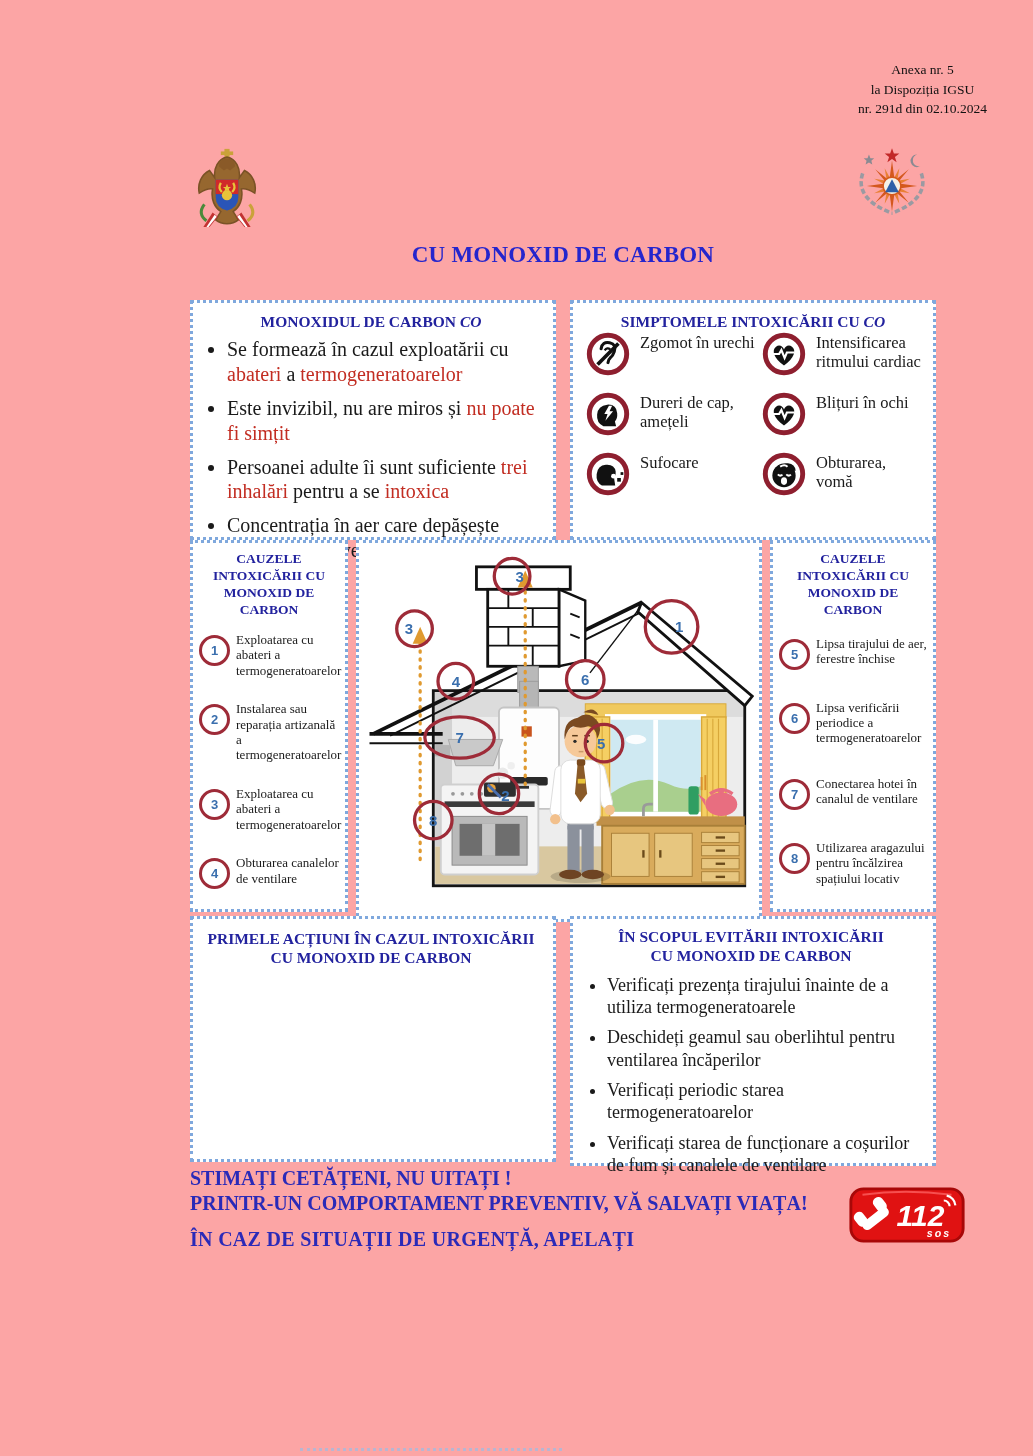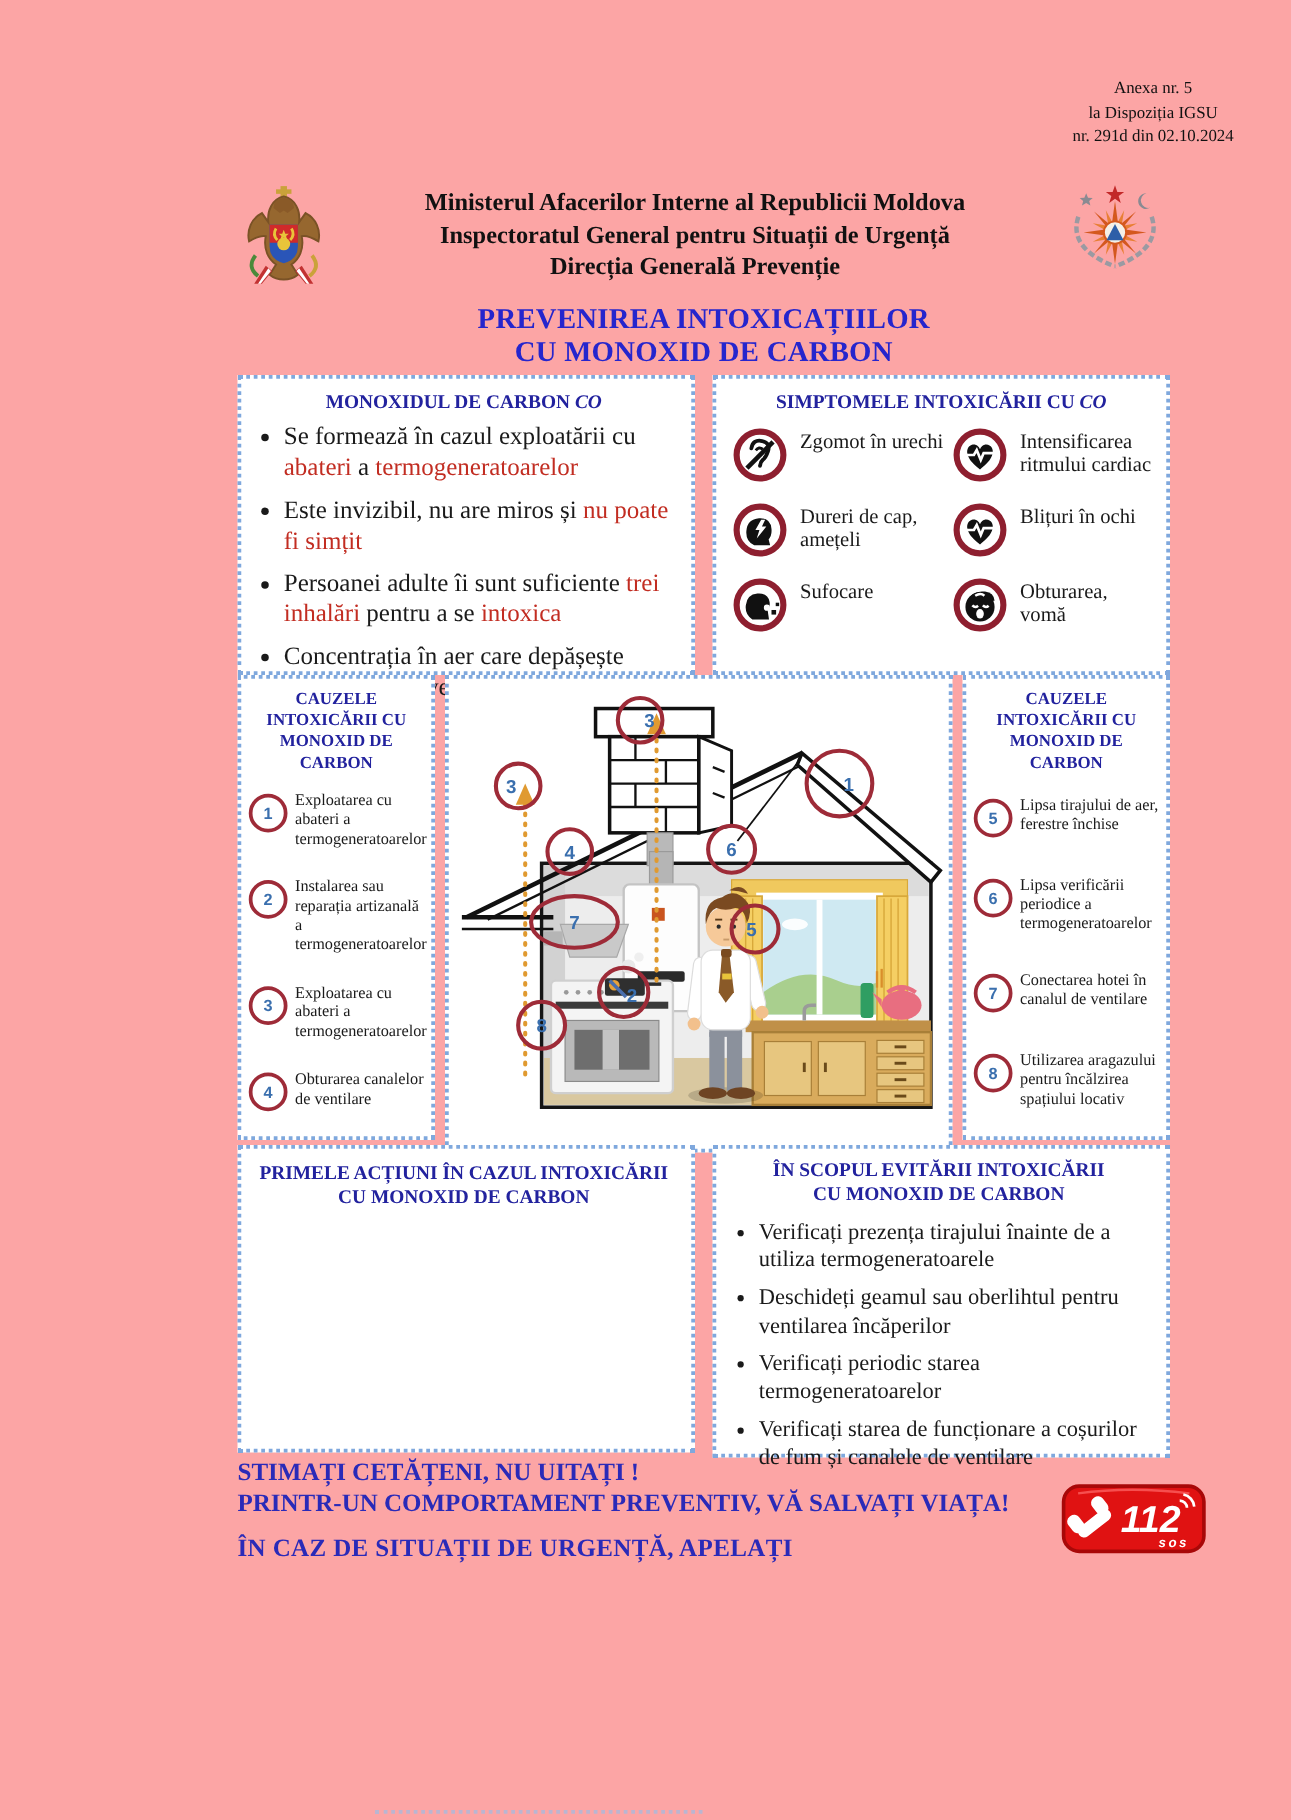--- a/index.html
+++ b/index.html
@@ -21,21 +21,21 @@
   .box-title .sym{font-style:italic;}
 
   .row1{position:absolute;top:300px;left:190px;width:746px;display:flex;gap:14px;}
   .co-box{width:366px;height:240px;padding:9px 12px 6px 8px;}
   .sym-box{width:366px;height:240px;padding:9px 12px 6px 12px;}
 
   .co-list{margin:6px 0 0 0;padding-left:26px;font-size:20px;line-height:1.24;}
   .co-list li{margin-bottom:9px;}
   .red{color:#c22d22;}
 
-  .sym-grid{display:grid;grid-template-columns:172px 1fr;row-gap:14px;column-gap:4px;margin-top:10px;}
+  .sym-grid{display:grid;grid-template-columns:172px 1fr;row-gap:14px;column-gap:4px;}
   .sym-item{display:flex;gap:9px;align-items:flex-start;}
   .sym-item svg{flex:0 0 auto;}
   .sym-label{font-size:16.5px;line-height:1.15;padding-top:3px;}
 
   .row2{position:absolute;top:540px;left:190px;width:746px;display:flex;gap:8px;}
   .causes{width:158px;height:372px;padding:8px 6px;display:flex;flex-direction:column;}
   .causes .box-title{font-size:13.5px;}
   .causes .items{flex:1;display:flex;flex-direction:column;justify-content:space-around;margin-top:2px;}
   .cause-item{display:flex;gap:6px;align-items:flex-start;}
   .num-circle{flex:0 0 auto;width:25px;height:25px;border:3px solid #9e2b38;border-radius:50%;
@@ -86,25 +86,20 @@
       <path d="M31 44 q-4 -4 -1 -9 M41 44 q4 -4 1 -9" stroke="#e8c43a" stroke-width="2.2" fill="none"></path>
       <polygon points="36,36 37.2,39 40,39 37.8,40.8 38.6,43.6 36,42 33.4,43.6 34.2,40.8 32,39 34.8,39" fill="#e8c43a"></polygon>
       <path d="M14 56 q-7 9 2 16" stroke="#4a8a3a" stroke-width="3" fill="none"></path>
       <path d="M58 56 q7 9 -2 16" stroke="#caa23a" stroke-width="3" fill="none"></path>
       <polygon points="22,64 13,78 19,78 27,68" fill="#c23232"></polygon>
       <polygon points="50,64 59,78 53,78 45,68" fill="#c23232"></polygon>
       <polygon points="24,66 16,78 18,78 26,68" fill="#ffffff"></polygon>
       <polygon points="48,66 56,78 54,78 46,68" fill="#ffffff"></polygon>
     </svg>
 
-    <div class="org">
-      <div>Ministerul Afacerilor Interne al Republicii Moldova</div>
-      <div>Inspectoratul General pentru Situații de Urgență</div>
-      <div>Direcția Generală Prevenție</div>
-    </div>
 
     <svg width="88" height="80" viewBox="0 0 84 76">
       <path d="M14 26 Q6 50 42 64" stroke="#9a9aa2" stroke-width="3.4" fill="none" stroke-dasharray="5 2.5"></path>
       <path d="M70 26 Q78 50 42 64" stroke="#9a9aa2" stroke-width="3.4" fill="none" stroke-dasharray="5 2.5"></path>
       <g transform="translate(42 38)" fill="#d4581e">
         <polygon points="0,-24 2.6,-5 -2.6,-5"></polygon>
           <polygon points="0,24 2.6,5 -2.6,5"></polygon>
         <polygon points="-24,0 -5,-2.6 -5,2.6"></polygon>
           <polygon points="24,0 5,-2.6 5,2.6"></polygon>
         <polygon points="-16,-16 -3,-5.4 -5.4,-3"></polygon>
@@ -124,21 +119,20 @@
       </g>
       <circle cx="42" cy="38" r="8.5" fill="#f5f0e6" stroke="#d4581e" stroke-width="1.5"></circle>
       <polygon points="42,31.5 35.5,44 48.5,44" fill="#2d5fa8"></polygon>
       <polygon points="42,2 43.8,7 49,7 44.8,10.2 46.4,15.4 42,12.2 37.6,15.4 39.2,10.2 35,7 40.2,7" fill="#c22828"></polygon>
       <polygon points="20,8 21.4,11.4 25,11.6 22.3,13.9 23.2,17.4 20,15.5 16.8,17.4 17.7,13.9 15,11.6 18.6,11.4" fill="#8a8a92"></polygon>
       <path d="M66 8 a6 6 0 1 0 3 11 a4.8 4.8 0 1 1 -3 -11 z" fill="#8a8a92"></path>
     </svg>
   </div>
 
   <div class="main-title">
-    <div>PREVENIREA INTOXICAȚIILOR</div>
     <div>CU MONOXID DE CARBON</div>
   </div>
 
   <div class="row1">
     <section class="box co-box">
       <div class="box-title"><span>MONOXIDUL DE CARBON </span><span class="sym">CO</span></div>
       <ul class="co-list">
         <li><span>Se formează în cazul exploatării cu </span><span class="red">abateri</span><span> a </span><span class="red">termogeneratoarelor</span></li>
         <li><span>Este invizibil, nu are miros și </span><span class="red">nu poate fi simțit</span><span></span><span class="red"></span></li>
         <li><span>Persoanei adulte îi sunt suficiente </span><span class="red">trei inhalări</span><span> pentru a se </span><span class="red">intoxica</span></li>

